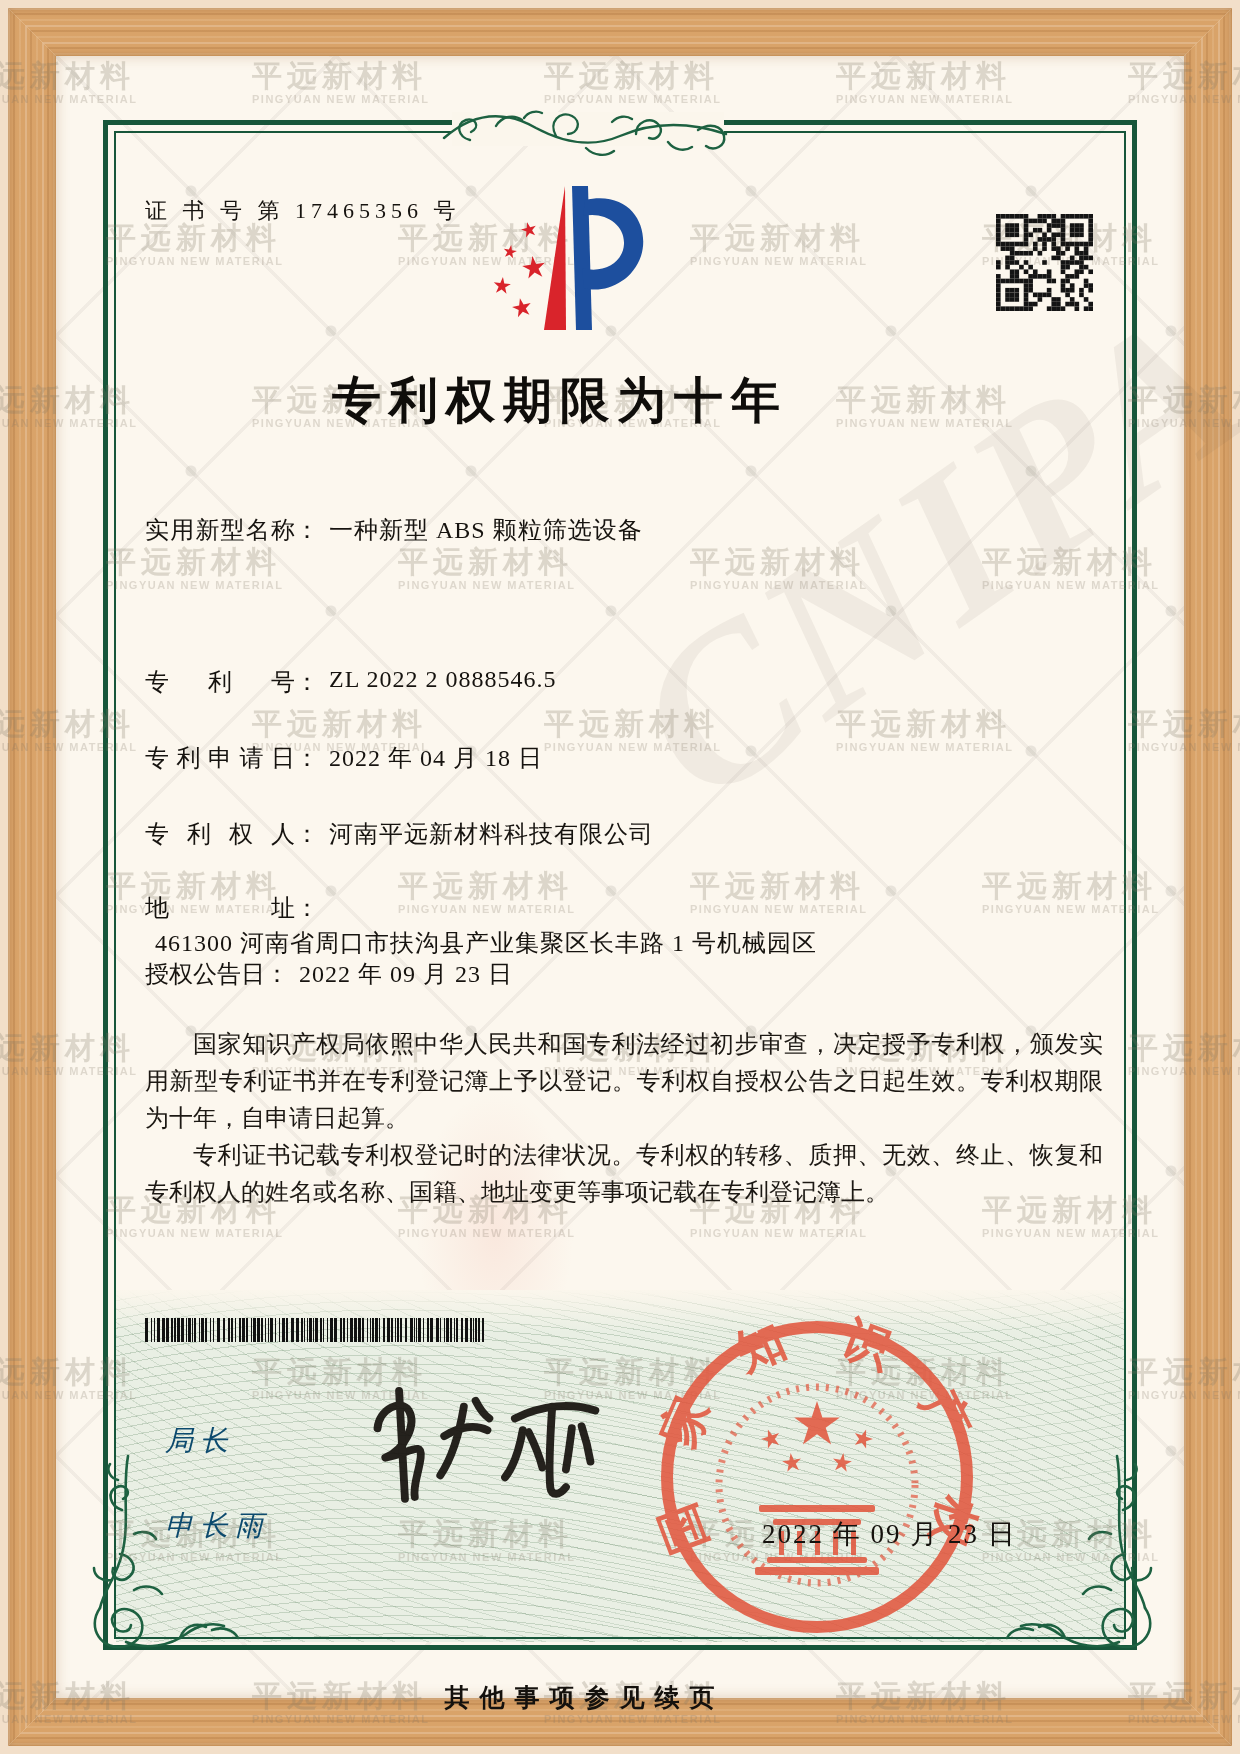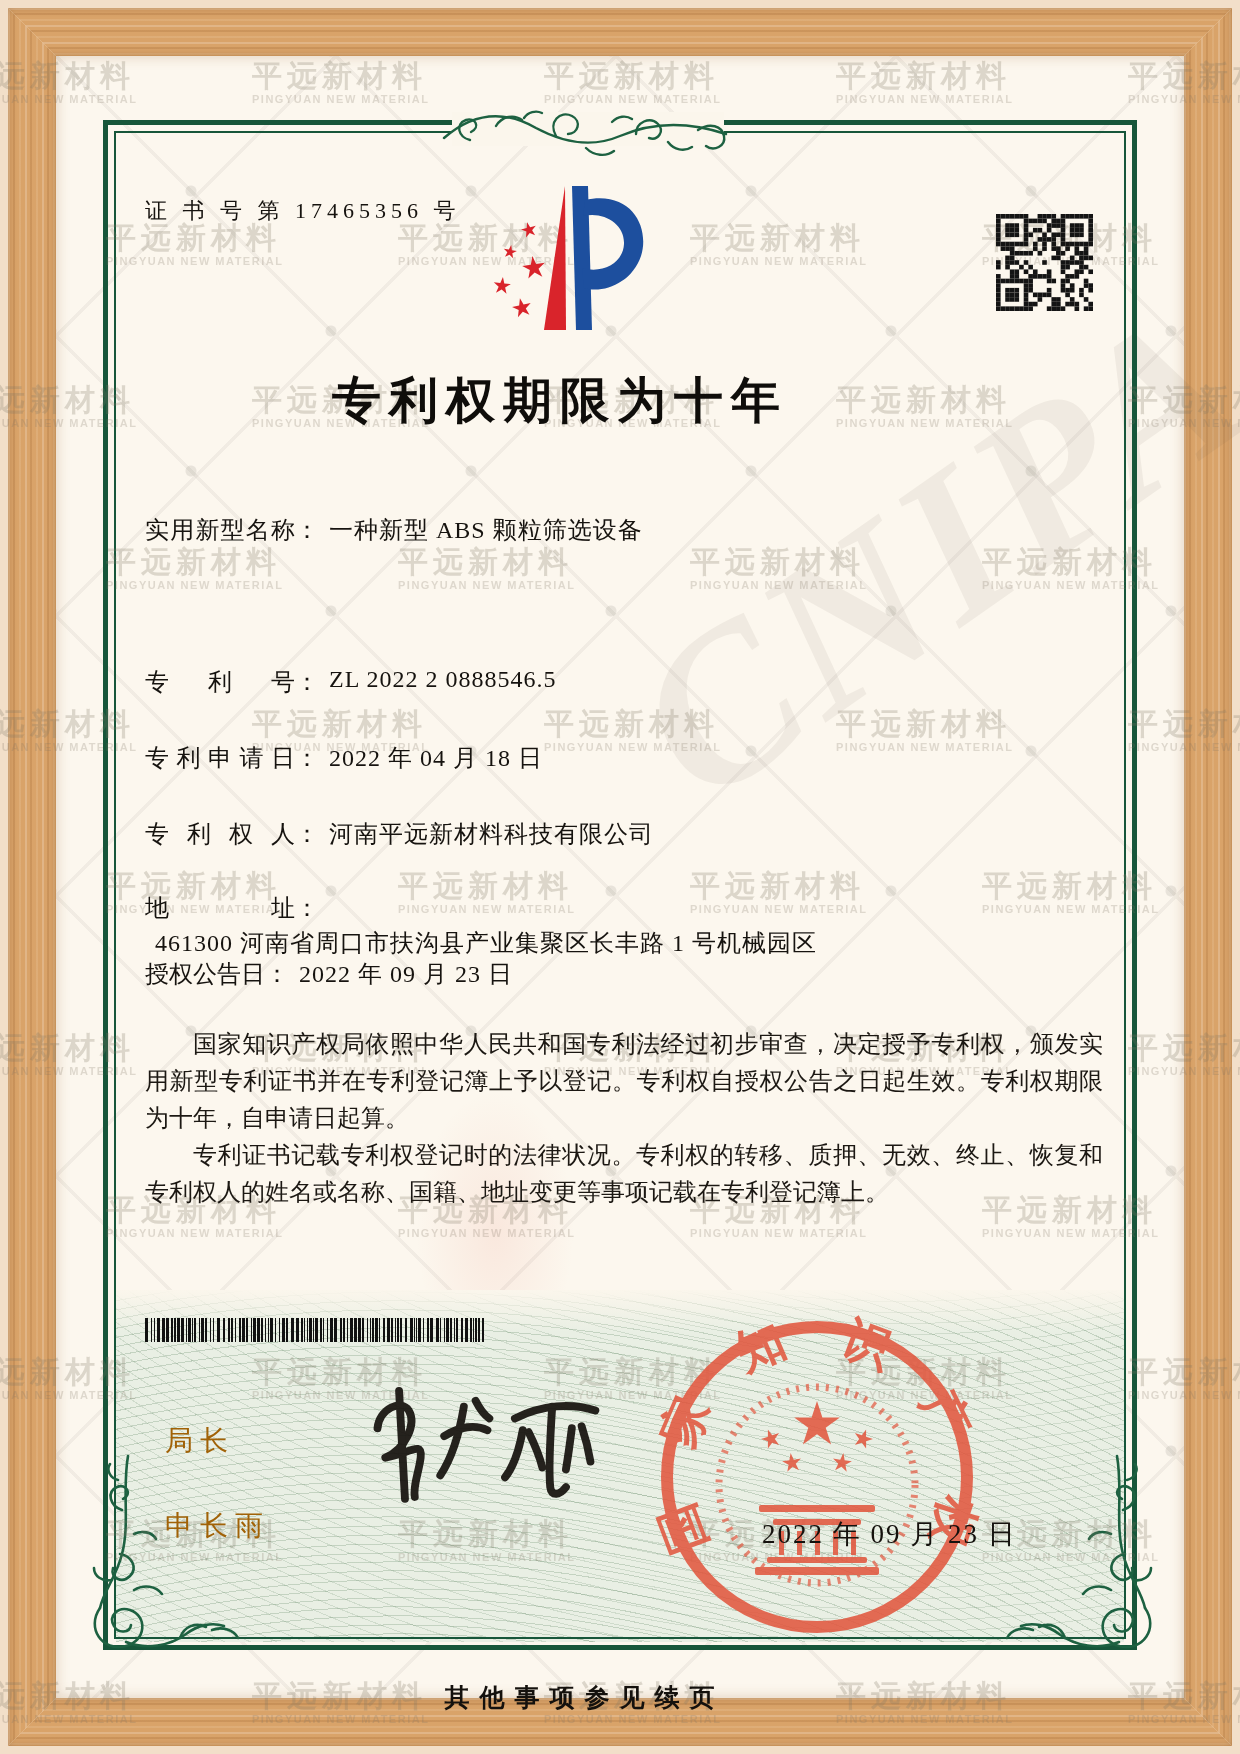--- a/index.html
+++ b/index.html
@@ -64,21 +64,21 @@
   .flabel.plain{width:auto;text-align:right;text-align-last:auto;font-family:Liberation Serif, serif;}
   .fcolon{display:inline-block;vertical-align:top;}
   .fvalue{display:inline-block;vertical-align:top;margin-left:10px;letter-spacing:1px;}
   .fvalue.wrap{width:800px;line-height:38px;}
   .grant2{position:absolute;left:460px;top:0;}
   .paras{position:absolute;left:145px;top:1026px;width:958px;font-size:24px;line-height:37px;
      text-align:justify;color:#1c1813;}
   .paras p{margin:0;text-indent:2em;}
   .barcode{position:absolute;left:145px;top:1318px;}
   .signer{position:absolute;left:165px;font-family:"Liberation Sans","DejaVu Sans",sans-serif;
-     font-size:28px;letter-spacing:7px;color:#a16207;font-weight:500;}
+     font-size:28px;letter-spacing:7px;color:#0c4a6e;font-weight:500;font-style:italic;}
   .signer-title{top:1422px;}
   .signer-name{top:1507px;}
   .signature{position:absolute;left:350px;top:1366px;}
   .seal{position:absolute;left:652px;top:1312px;z-index:6;}
   .seal-date{position:absolute;left:762px;top:1516px;z-index:8;font-size:27px;letter-spacing:2px;
      color:#14110d;white-space:nowrap;}
   .page-info{position:absolute;left:120px;top:1600px;width:940px;text-align:center;
      font-size:22px;letter-spacing:3px;color:#18140f;z-index:6;}
   .footer-note{position:absolute;left:0;top:1681px;width:1169px;text-align:center;
      font-size:25px;font-weight:600;letter-spacing:10px;color:#14110d;z-index:6;}

